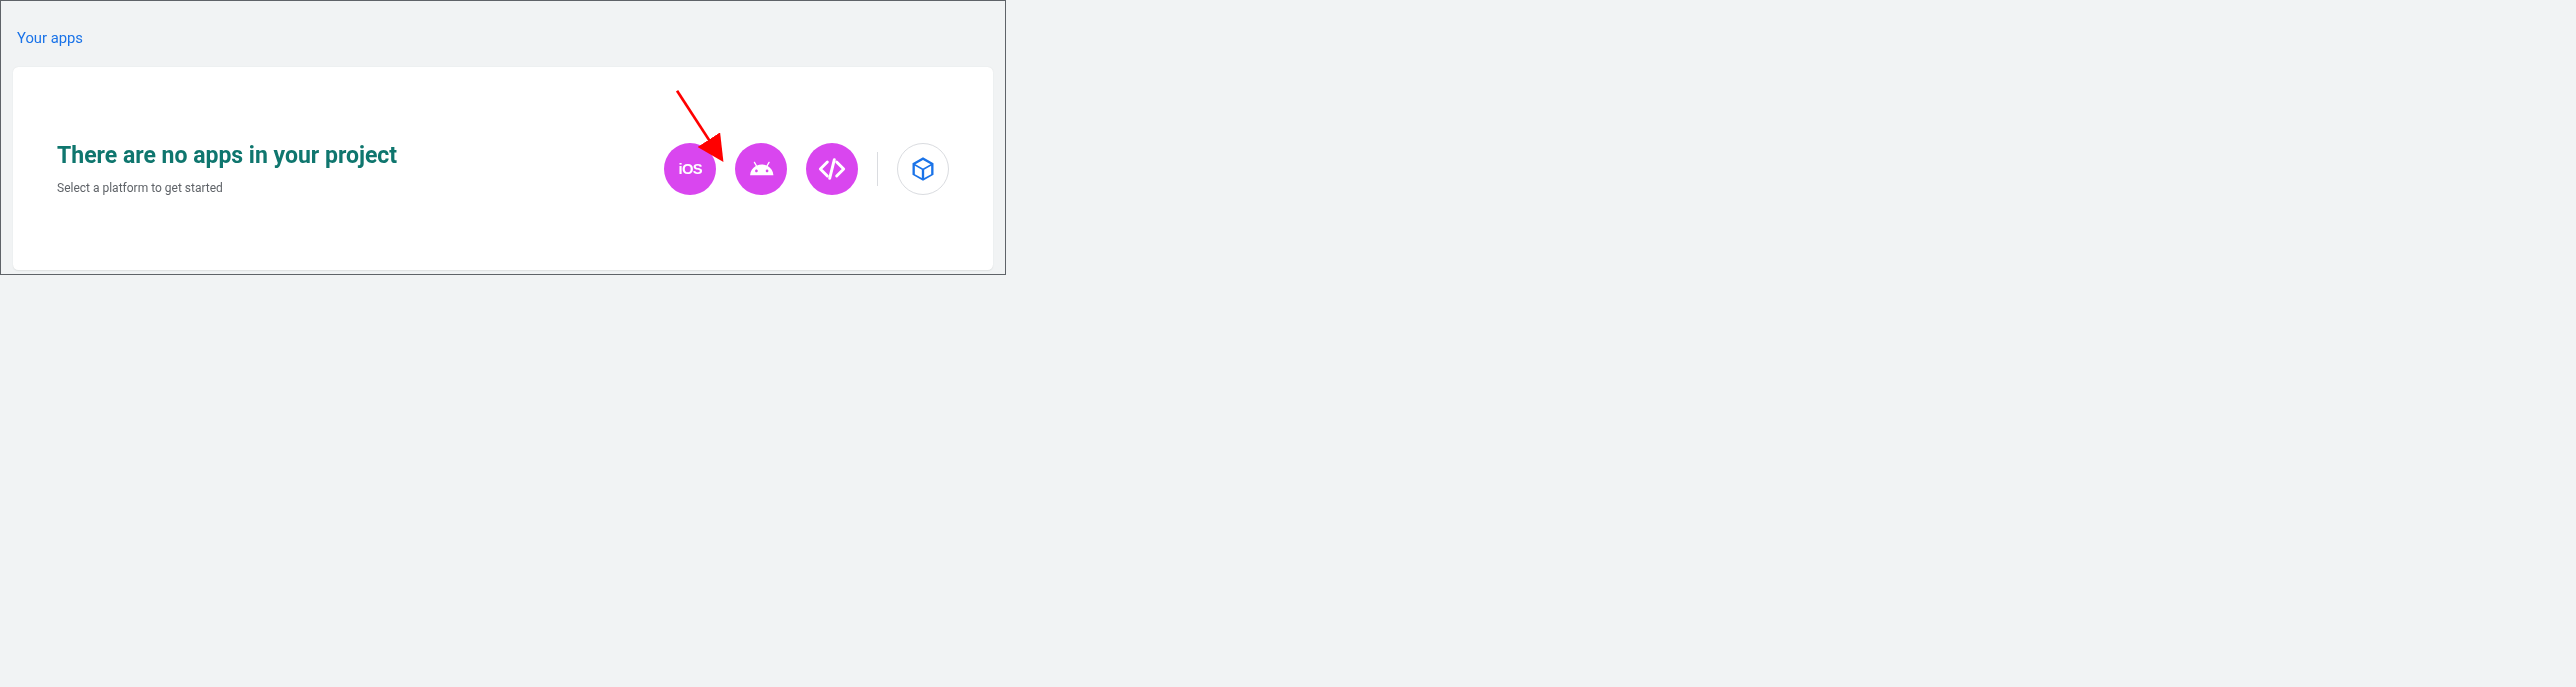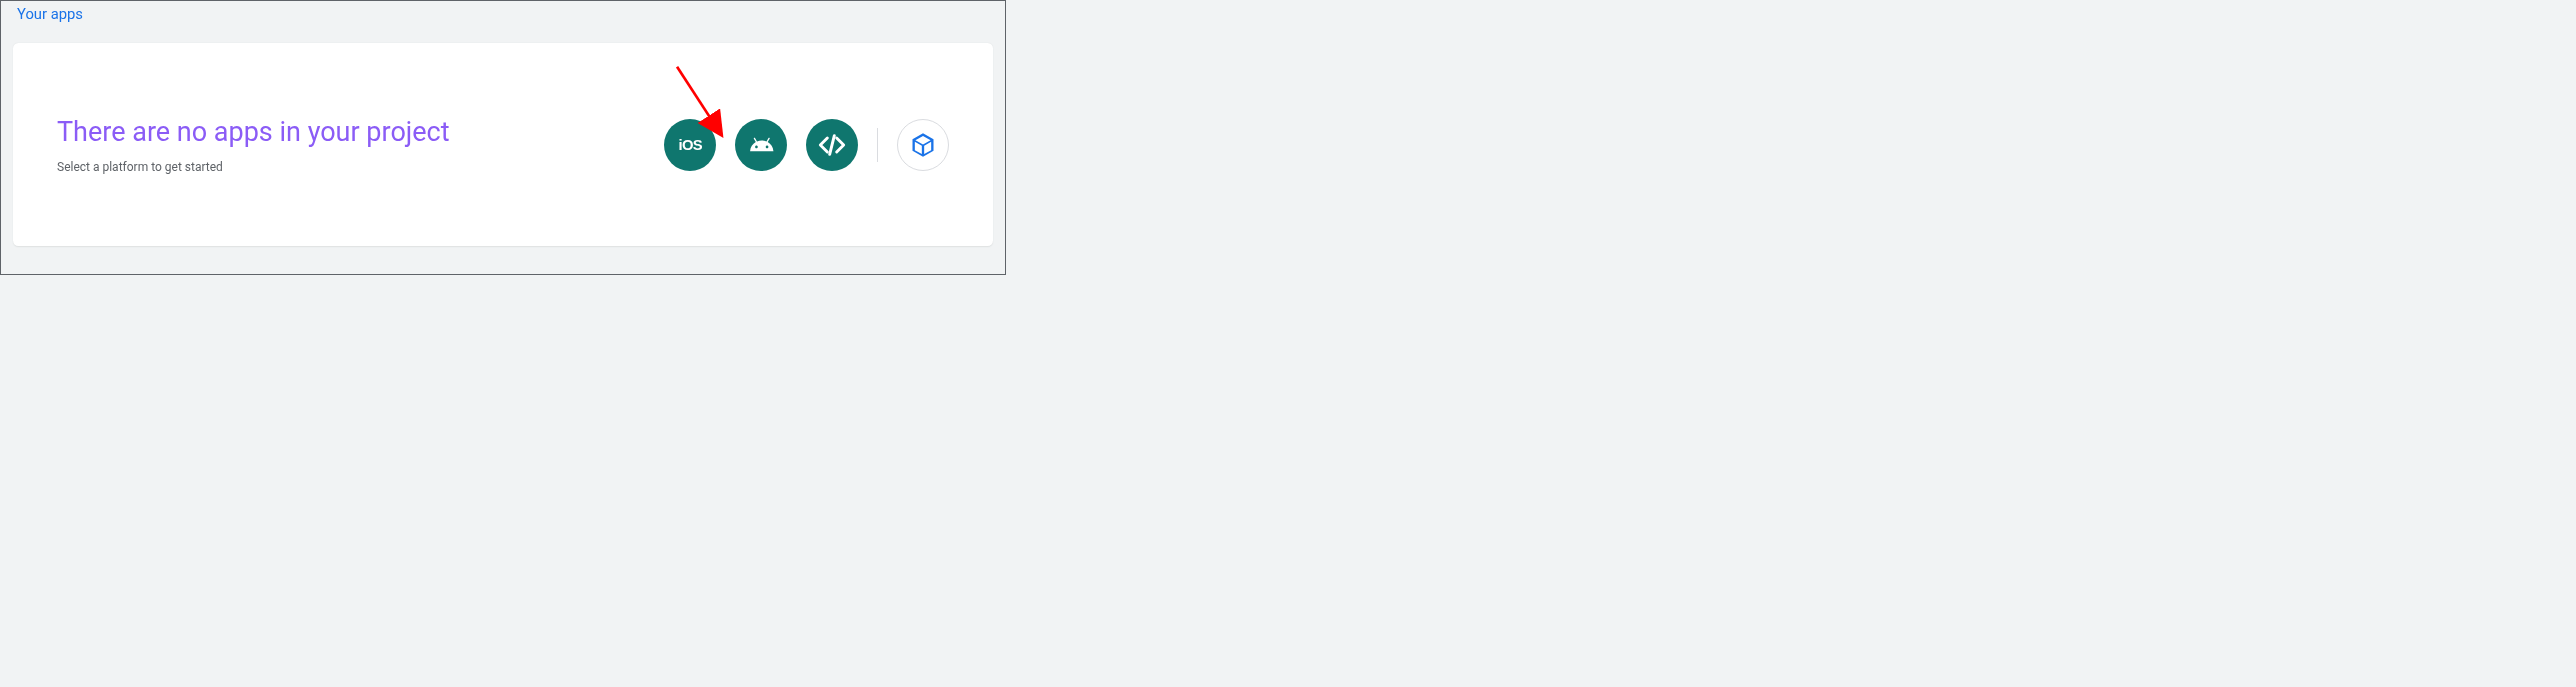--- a/index.html
+++ b/index.html
@@ -20,43 +20,43 @@
       position: absolute;
       top: 0;
       left: 0;
       background: #f1f3f4;
       border: 0.7px solid #5f6368;
     }
     .section-title {
       color: #1a73e8;
       font-size: 14.8px;
       font-weight: 400;
-      padding: 4px 0 0 16px;
+      padding: 28px 0 0 16px;
     }
     .card {
       background: #ffffff;
       border-radius: 5.4px;
       margin: 20px 12px 12px 12px;
       padding: 44px 44px 44px 44px;
       height: 203px;
       box-shadow: 0 0.7px 1.3px rgba(60,64,67,0.1);
       display: flex;
       align-items: center;
       justify-content: space-between;
       position: relative;
     }
     .card-text {
       display: flex;
       flex-direction: column;
       gap: 12px;
     }
     .card-heading {
-      color: #8b5cf6;
-      font-size: 27px;
-      font-weight: 400;
+      color: #0f766e;
+      font-size: 23px;
+      font-weight: 700;
     }
     .card-subtitle {
       color: #5f6368;
       font-size: 12px;
       font-weight: 400;
     }
     .platform-buttons {
       display: flex;
       align-items: center;
       gap: 19px;
@@ -65,21 +65,21 @@
       width: 52px;
       height: 52px;
       border-radius: 50%;
       display: flex;
       align-items: center;
       justify-content: center;
       cursor: pointer;
       border: none;
     }
     .platform-btn-blue {
-      background: #0f766e;
+      background: #d946ef;
     }
     .platform-btn-outline {
       background: #ffffff;
       border: 0.7px solid #dadce0;
     }
     .divider {
       width: 0.7px;
       height: 34px;
       background: #dadce0;
     }

